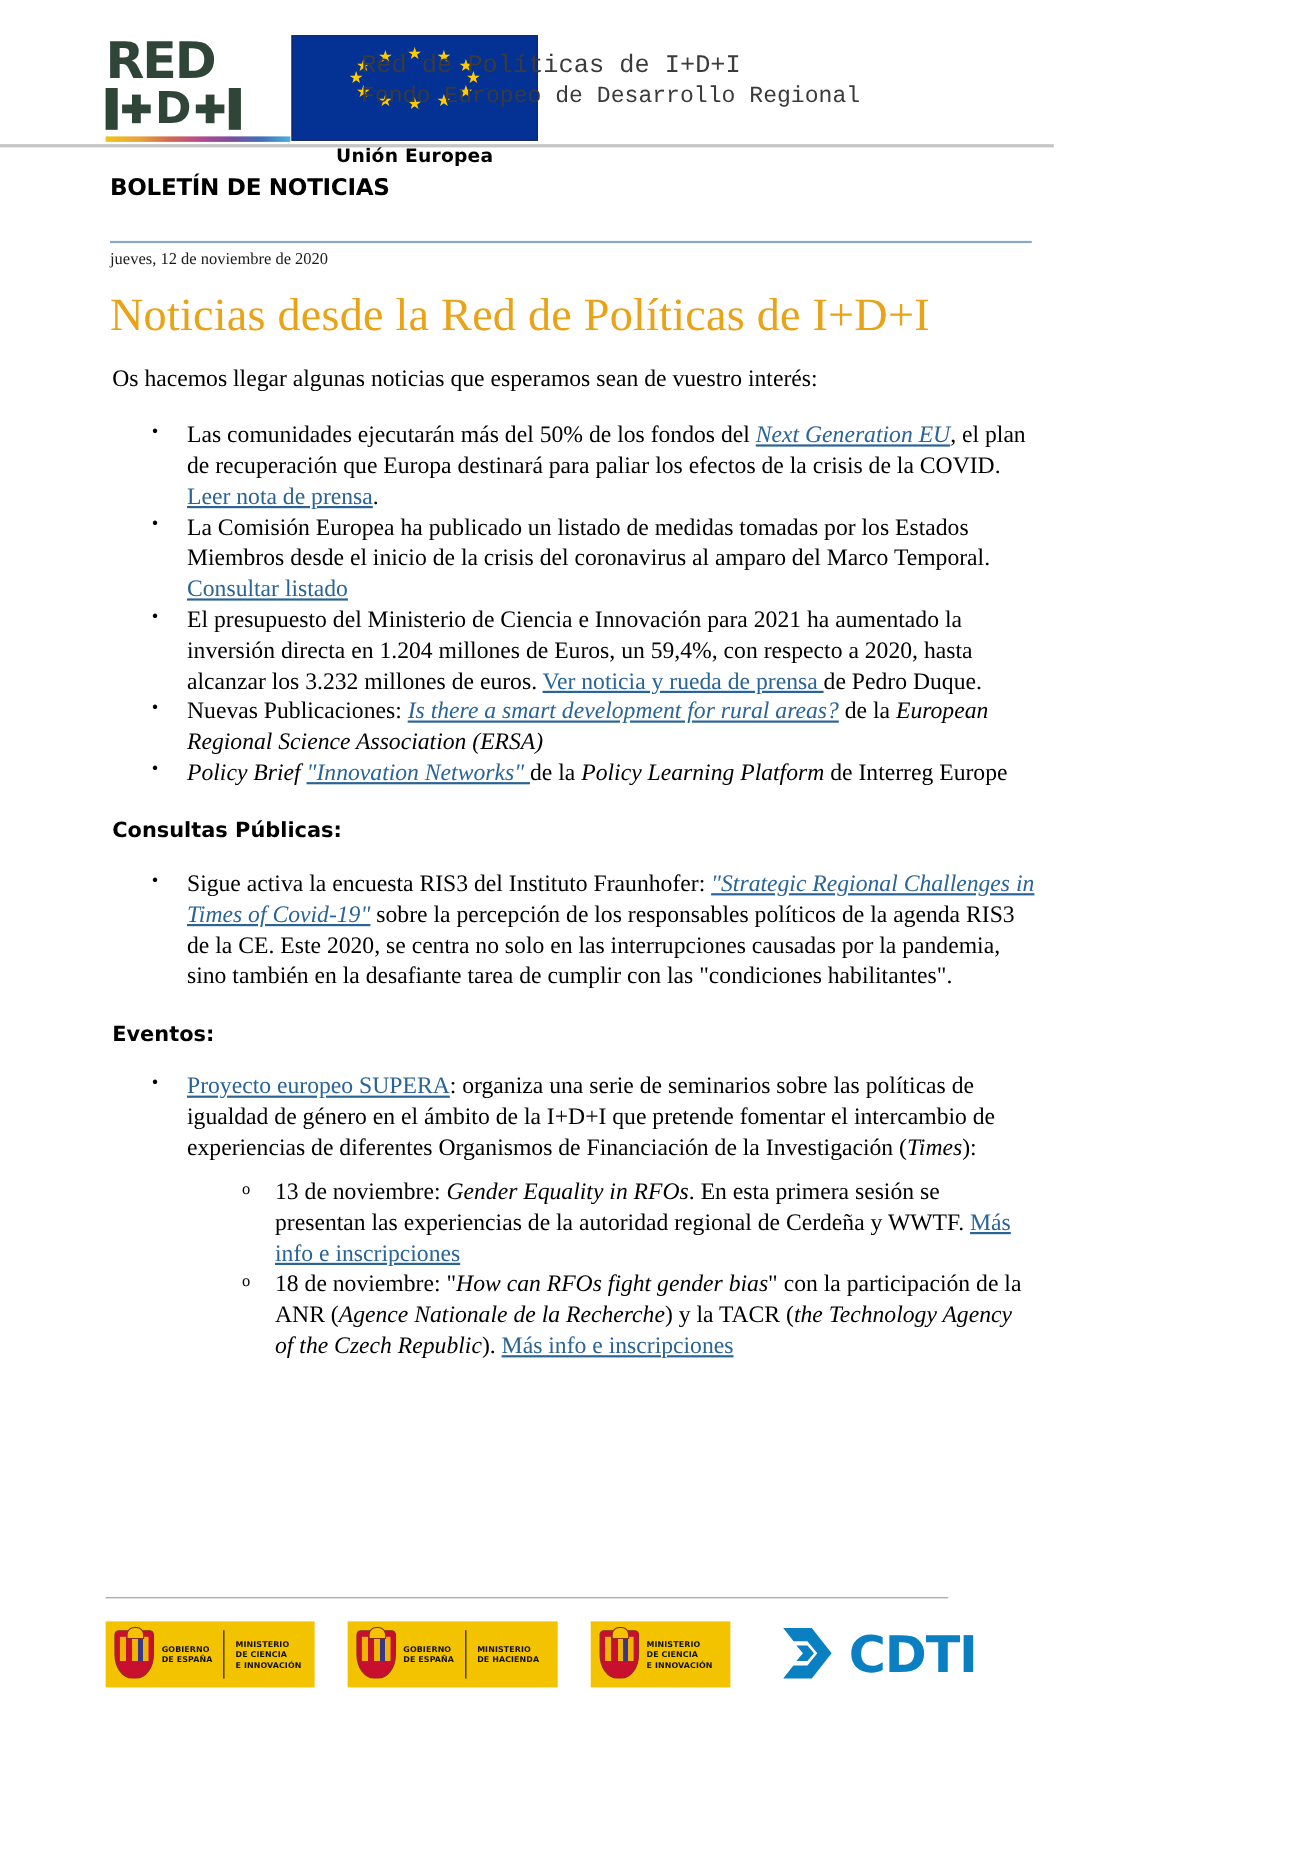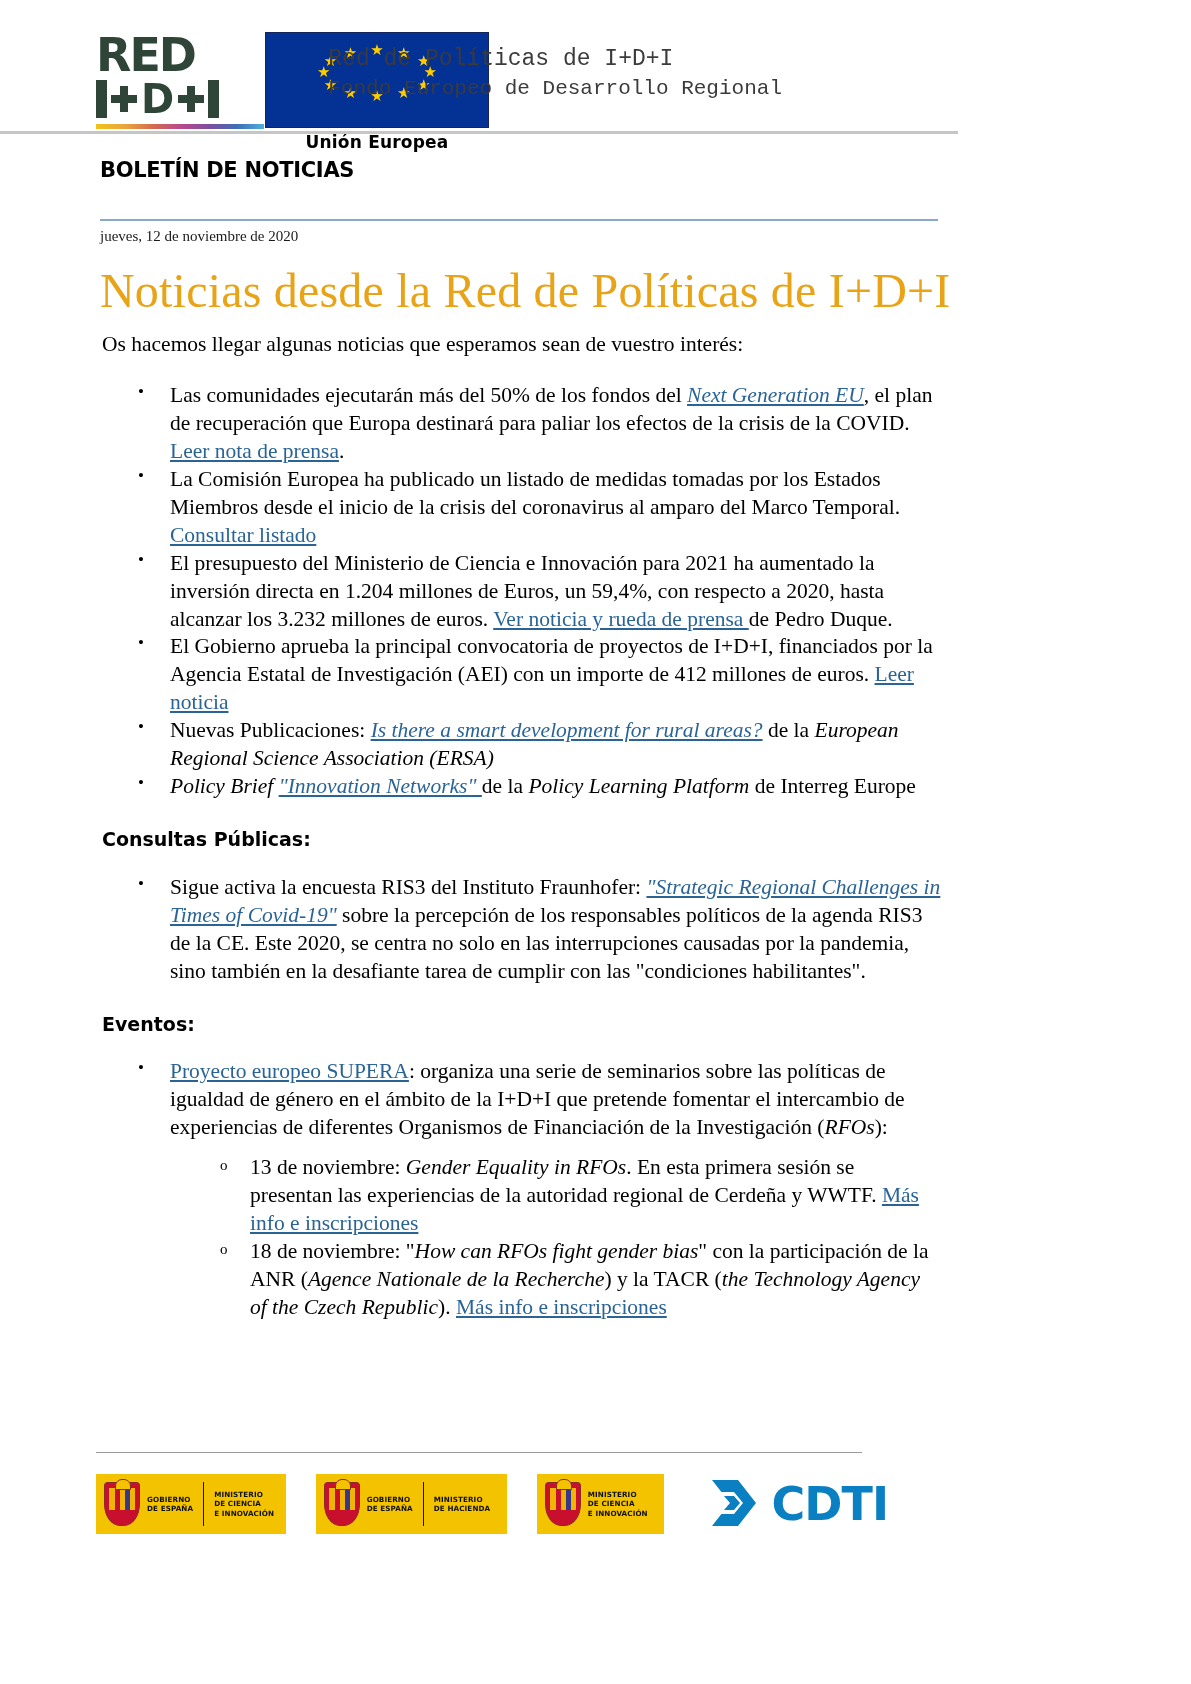--- a/index.html
+++ b/index.html
@@ -177,21 +177,21 @@
     position: absolute;
     left: 100px;
     top: 228px;
     font-size: 15px;
     color: #1a1a1a;
   }
   .main-title {
     position: absolute;
     left: 100px;
     top: 263px;
-    font-size: 48px;
+    font-size: 42px;
     color: #e8a317;
     letter-spacing: 0.2px;
     white-space: nowrap;
   }
   .intro {
     position: absolute;
     left: 102px;
     top: 332px;
     font-size: 21.5px;
     color: #000;
@@ -414,23 +414,20 @@
       </li>
 
       <li>
         <span>La Comisión Europea ha publicado un listado de medidas tomadas por los Estados Miembros desde el inicio de la crisis del coronavirus al amparo del Marco Temporal. </span><span class="doclink">Consultar listado</span>
       </li>
 
       <li>
         <span>El presupuesto del Ministerio de Ciencia e Innovación para 2021 ha aumentado la inversión directa en 1.204 millones de Euros, un 59,4%, con respecto a 2020, hasta alcanzar los 3.232 millones de euros. </span><span class="doclink">Ver noticia y rueda de prensa </span><span>de Pedro Duque.</span>
       </li>
 
-      <li>
-        <span>El Gobierno aprueba la principal convocatoria de proyectos de I+D+I, financiados por la Agencia Estatal de Investigación (AEI) con un importe de 412 millones de euros. </span><span class="doclink">Leer noticia</span>
-      </li>
 
       <li>
         <span>Nuevas Publicaciones: </span><span class="doclink it">Is there a smart development for rural areas?</span><span> de la </span><span class="it">European Regional Science Association (ERSA)</span>
       </li>
 
       <li>
         <span class="it">Policy Brief </span><span class="doclink it">"Innovation Networks" </span><span>de la </span><span class="it">Policy Learning Platform</span><span> de Interreg Europe</span>
       </li>
     </ul>
 
@@ -439,21 +436,21 @@
     <ul class="bullets">
       <li>
         <span>Sigue activa la encuesta RIS3 del Instituto Fraunhofer: </span><span class="doclink it">"Strategic Regional Challenges in Times of Covid-19"</span><span> sobre la percepción de los responsables políticos de la agenda RIS3 de la CE. Este 2020, se centra no solo en las interrupciones causadas por la pandemia, sino también en la desafiante tarea de cumplir con las "condiciones habilitantes".</span>
       </li>
     </ul>
 
     <div class="sec-head">Eventos:</div>
 
     <ul class="bullets">
       <li>
-        <span class="doclink">Proyecto europeo SUPERA</span><span>: organiza una serie de seminarios sobre las políticas de igualdad de género en el ámbito de la I+D+I que pretende fomentar el intercambio de experiencias de diferentes Organismos de Financiación de la Investigación (</span><span class="it">RFOs</span><span>):</span>
+        <span class="doclink">Proyecto europeo SUPERA</span><span>: organiza una serie de seminarios sobre las políticas de igualdad de género en el ámbito de la I+D+I que pretende fomentar el intercambio de experiencias de diferentes Organismos de Financiación de la Investigación (</span><span class="it">Times</span><span>):</span>
 
         <ul class="subbullets">
           <li>
             <span>13 de noviembre: </span><span class="it">Gender Equality in RFOs</span><span>. En esta primera sesión se presentan las experiencias de la autoridad regional de Cerdeña y WWTF. </span><span class="doclink">Más info e inscripciones</span>
           </li>
           <li>
             <span>18 de noviembre: "</span><span class="it">How can RFOs fight gender bias</span><span>" con la participación de la ANR (</span><span class="it">Agence Nationale de la Recherche</span><span>) y la TACR (</span><span class="it">the Technology Agency of the Czech Republic</span><span>). </span><span class="doclink">Más info e inscripciones</span>
           </li>
         </ul>
       </li>

